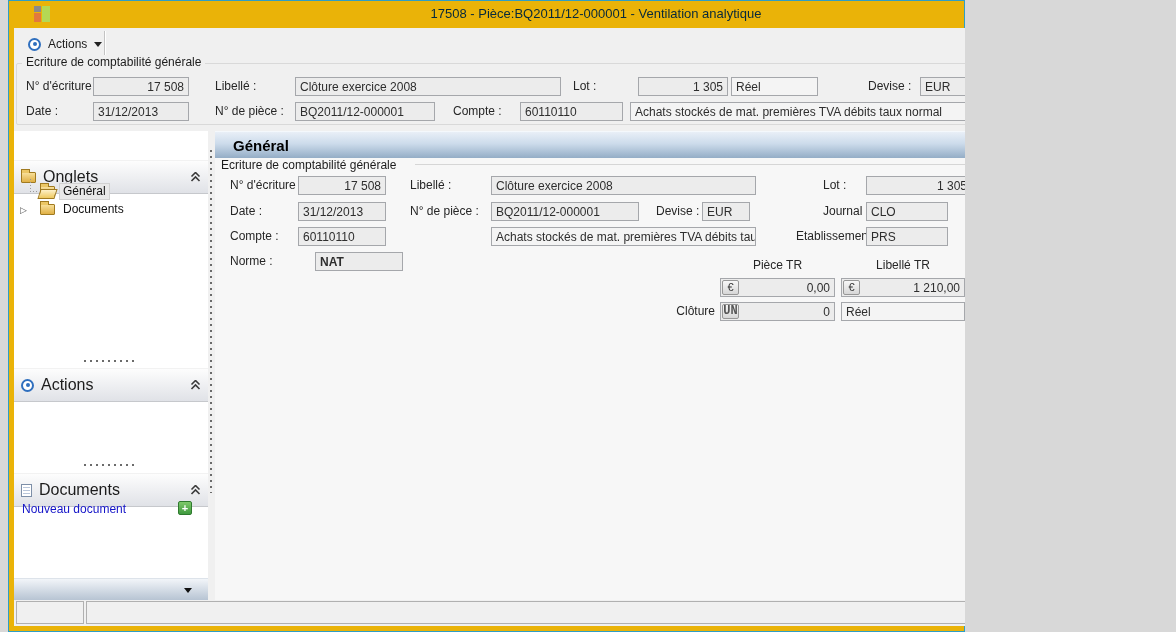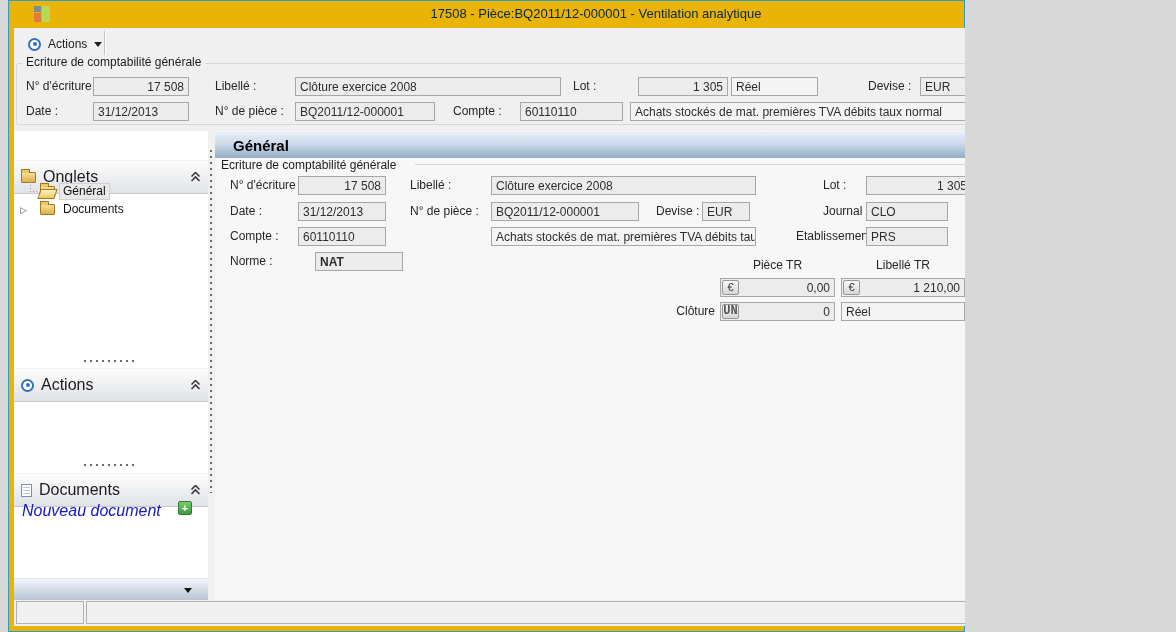--- a/index.html
+++ b/index.html
@@ -62,21 +62,21 @@
   .folder.open::after { content:""; position:absolute; left:-2px; top:2px; width:15px; height:8px; background:linear-gradient(#fdf0c8,#eec95f); border:1px solid #a07a20; transform:skewX(-18deg); }
   .tree-item { position:absolute; display:flex; align-items:center; gap:5px; height:17px; cursor:default; }
   .tree-label { font-size:12px; color:#111; padding:0 3px; line-height:15px; }
   .tree-label.sel { background:#e9e9e9; outline:1px solid #d2d2d2; }
   .tree-expand { position:absolute; font-size:9px; color:#555; }
   .tree-conn-v { position:absolute; width:1px; background:repeating-linear-gradient(180deg,#9a9a9a 0 1px,transparent 1px 3px); }
   .tree-conn-h { position:absolute; height:1px; background:repeating-linear-gradient(90deg,#9a9a9a 0 1px,transparent 1px 3px); }
   .h-dots { position:absolute; left:70px; width:54px; height:2px; background:repeating-linear-gradient(90deg,#6b6b6b 0 2px,transparent 2px 6px); }
   .doc-icon { display:inline-block; width:11px; height:13px; background:#fff; border:1px solid #7d8fa8; position:relative; }
   .doc-icon::after { content:""; position:absolute; left:1px; top:2px; right:1px; bottom:2px; background:repeating-linear-gradient(180deg,#b9c6da 0 1px,transparent 1px 3px); }
-  .link { position:absolute; font-size:16px; color:#1414c8; cursor:pointer;font-style:italic; }
+  .link { position:absolute; font-size:12px; color:#1414c8; cursor:pointer; }
   .plus-btn { position:absolute; width:14px; height:14px; background:linear-gradient(#7ec96a,#3f9a3f); border:1px solid #2e7a2e; border-radius:2px; color:#fff; font-size:11px; font-weight:bold; text-align:center; line-height:12px; cursor:pointer; }
   .side-bottom { position:absolute; left:0; top:447px; width:194px; height:22px; background:linear-gradient(#f2f5f9,#b7c4d3); border-top:1px solid #dde3ea; }
   .side-bottom .tri-down { position:absolute; left:170px; top:9px; border-top-color:#111; }
 
   
   .v-dots { position:absolute; left:196px; top:122px; width:2px; height:343px; background:repeating-linear-gradient(180deg,#6b6b6b 0 2px,transparent 2px 6px); cursor:col-resize; }
 
   
   .main { position:absolute; left:201px; top:103px; width:963px; height:469px; background:#f7f7f7; }
   .main-header { position:absolute; left:0; top:0; width:963px; height:27px; background:linear-gradient(180deg,#e9eff7 0%,#ccdbeb 45%,#94adc6 100%); border-top:1px solid #f4f8fc; display:flex; align-items:center; padding:0 18px; font-size:15px; font-weight:bold; color:#000; }

